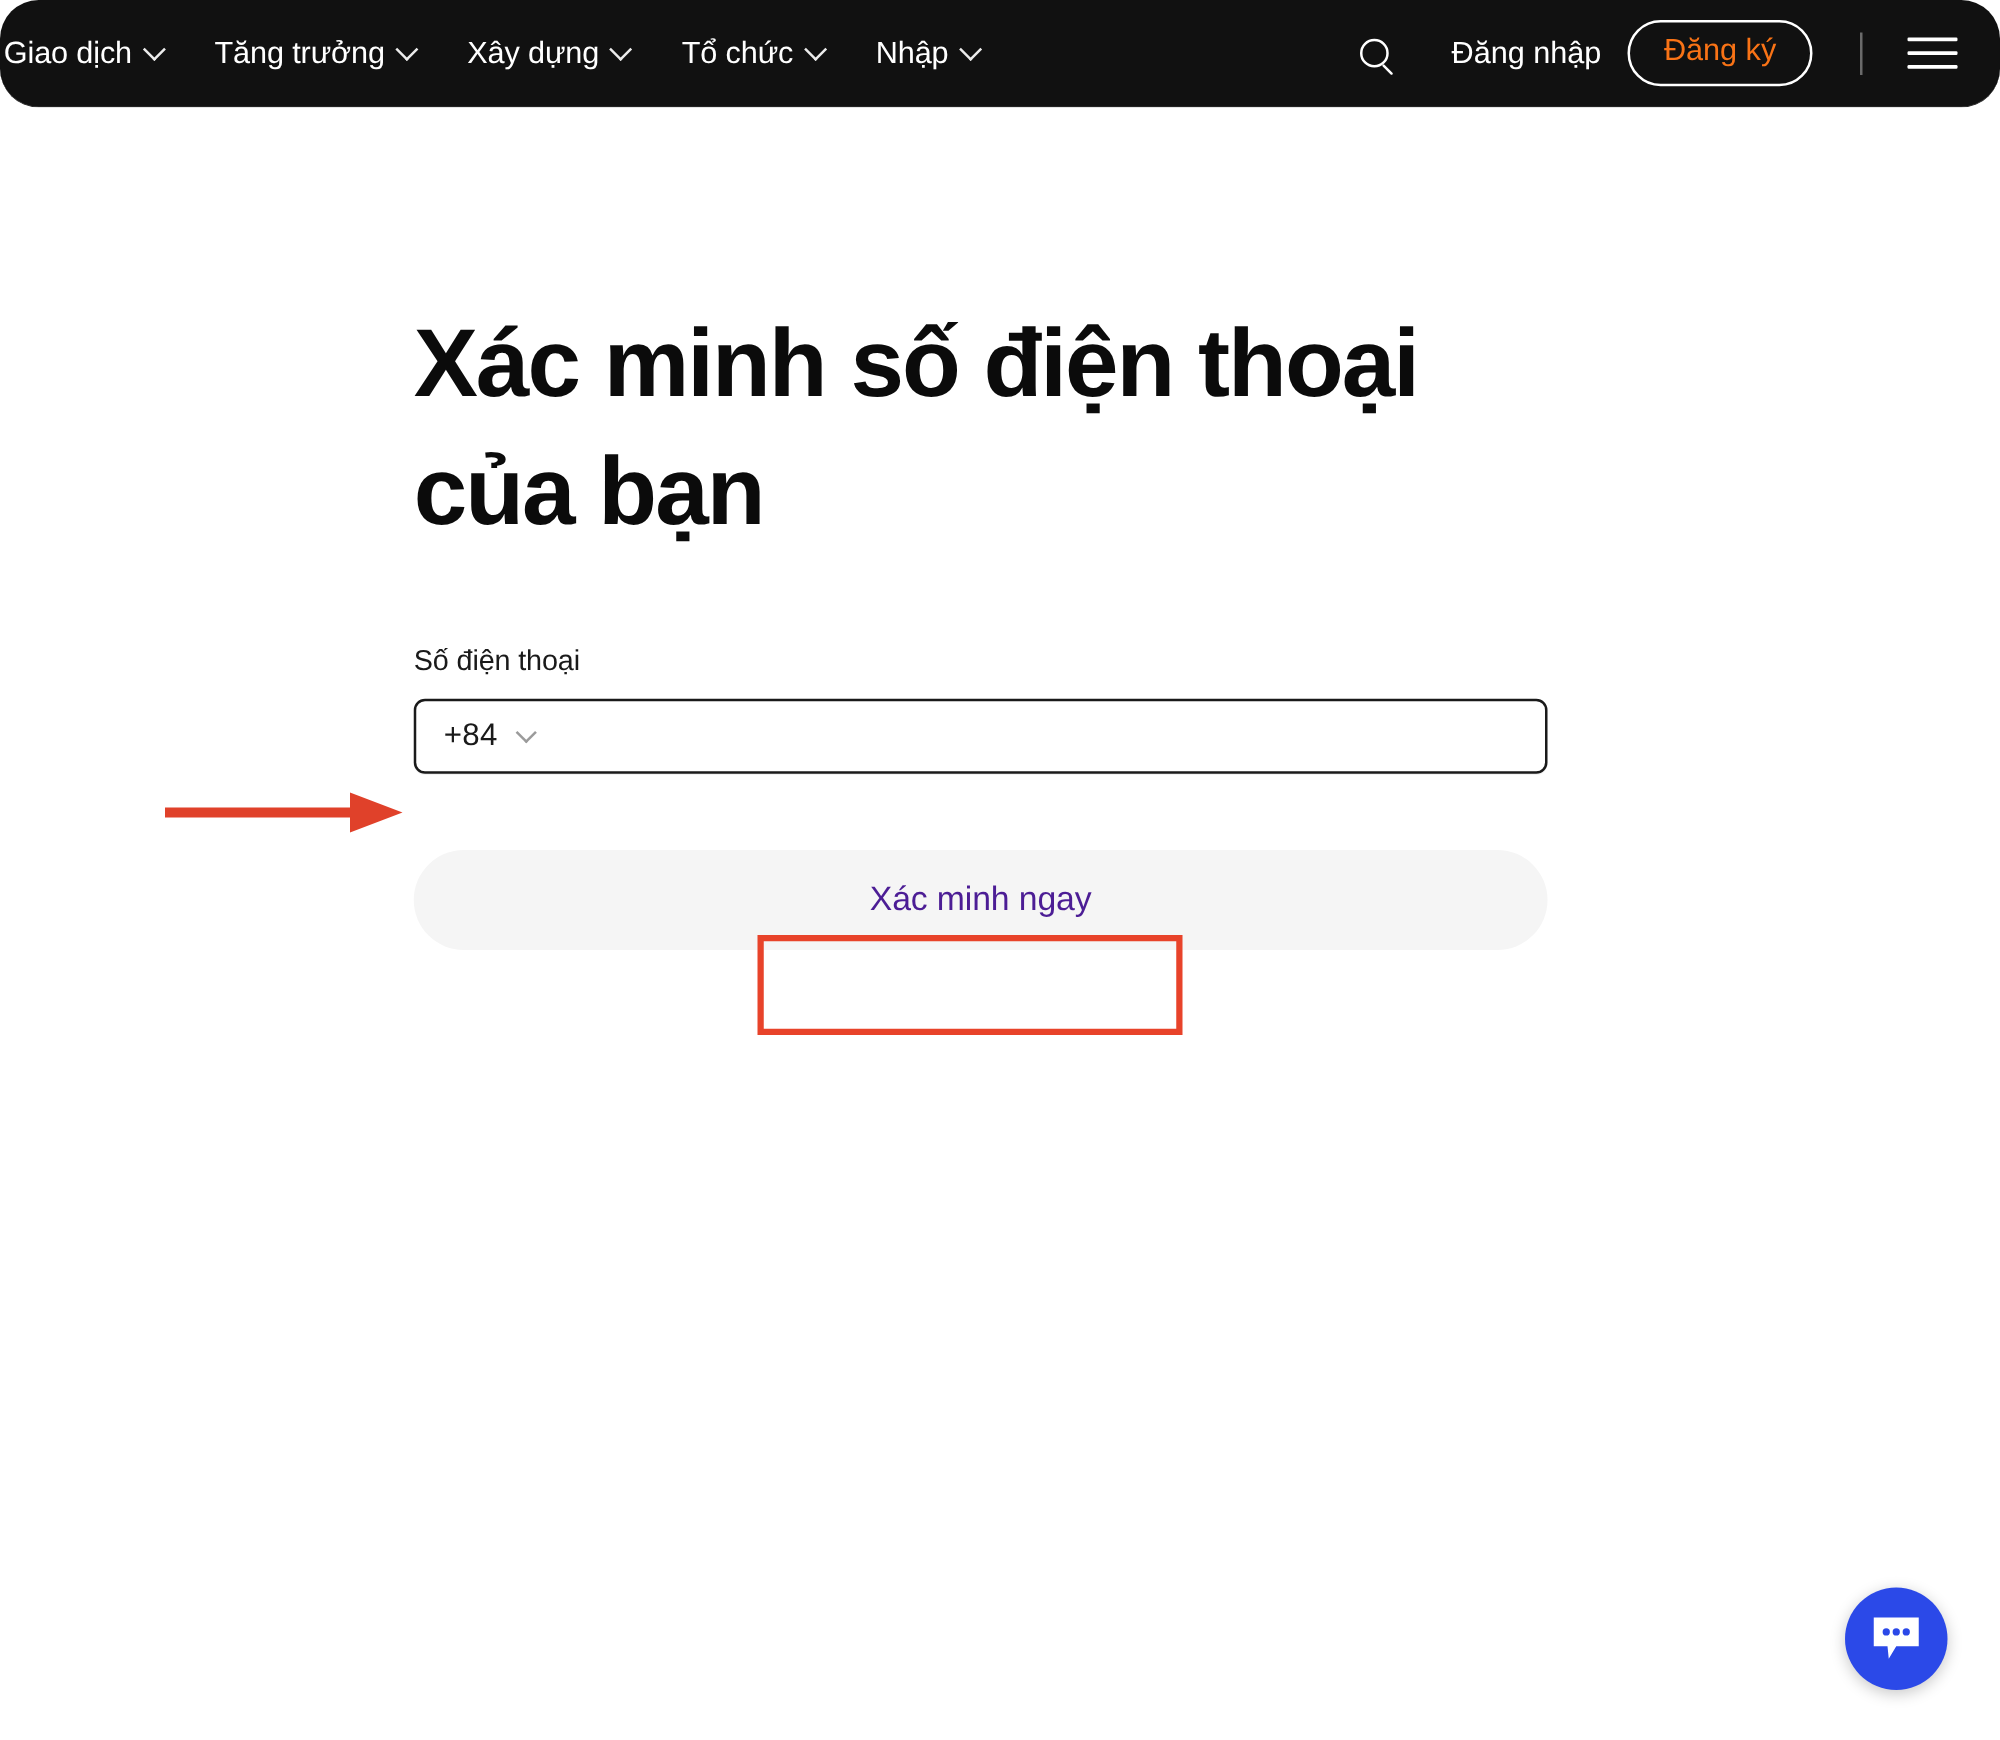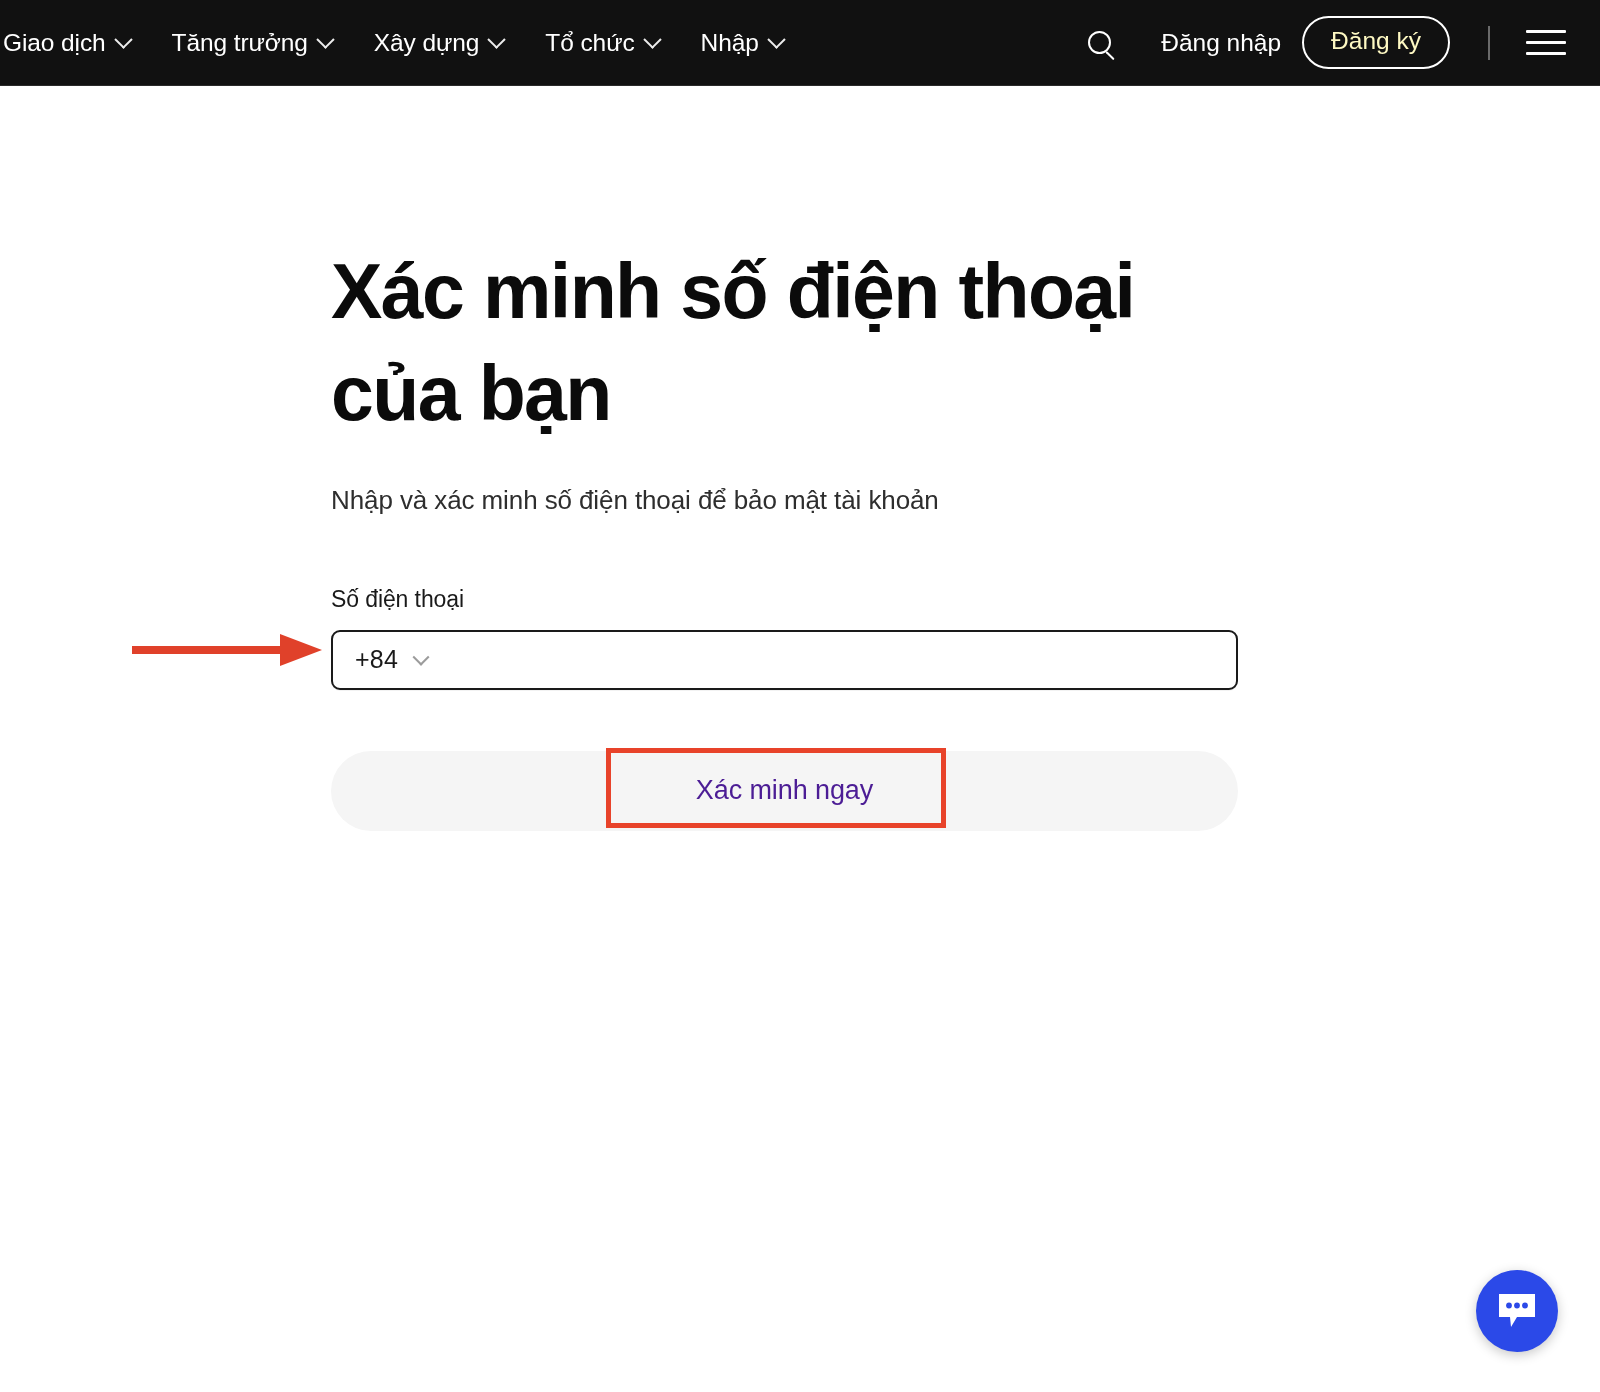--- a/index.html
+++ b/index.html
@@ -21,20 +21,21 @@
   
   .site-header {
     position: absolute;
     top: 0; left: 0;
     width: 1600px;
     height: 86px;
     background: #111111;
     display: flex;
     align-items: center;
     border-bottom: 1px solid #2a2a2a;
+    border-radius: 31px;
   }
 
   .nav-primary {
     display: flex;
     align-items: center;
     height: 100%;
     margin-left: -18px;
   }
 
   .nav-item {
@@ -93,21 +94,21 @@
 
   .login-link {
     color: #ffffff;
     font-size: 24.5px;
     cursor: pointer;
     white-space: nowrap;
     margin-right: 21px;
   }
 
   .signup-btn {
-    color: #fef9c3;
+    color: #f97316;
     font-size: 24.5px;
     border: 2px solid #ffffff;
     border-radius: 40px;
     padding: 11px 27px 13px;
     cursor: pointer;
     white-space: nowrap;
     line-height: 1;
   }
 
   .v-divider {
@@ -314,21 +315,20 @@
       <span></span>
     </div>
 
   </div>
 </header>
 
 <main class="content">
 
   <h1 class="page-title">Xác minh số điện thoại của bạn</h1>
 
-  <p class="page-subtitle">Nhập và xác minh số điện thoại để bảo mật tài khoản</p>
 
   <div class="field-label">Số điện thoại</div>
 
   <div class="phone-input">
     <div class="cc-select">
       <span class="cc-code">+84</span>
       <span class="cc-chev"></span>
     </div>
     <input class="phone-entry" type="text" value="" placeholder="" style="">
   </div>

